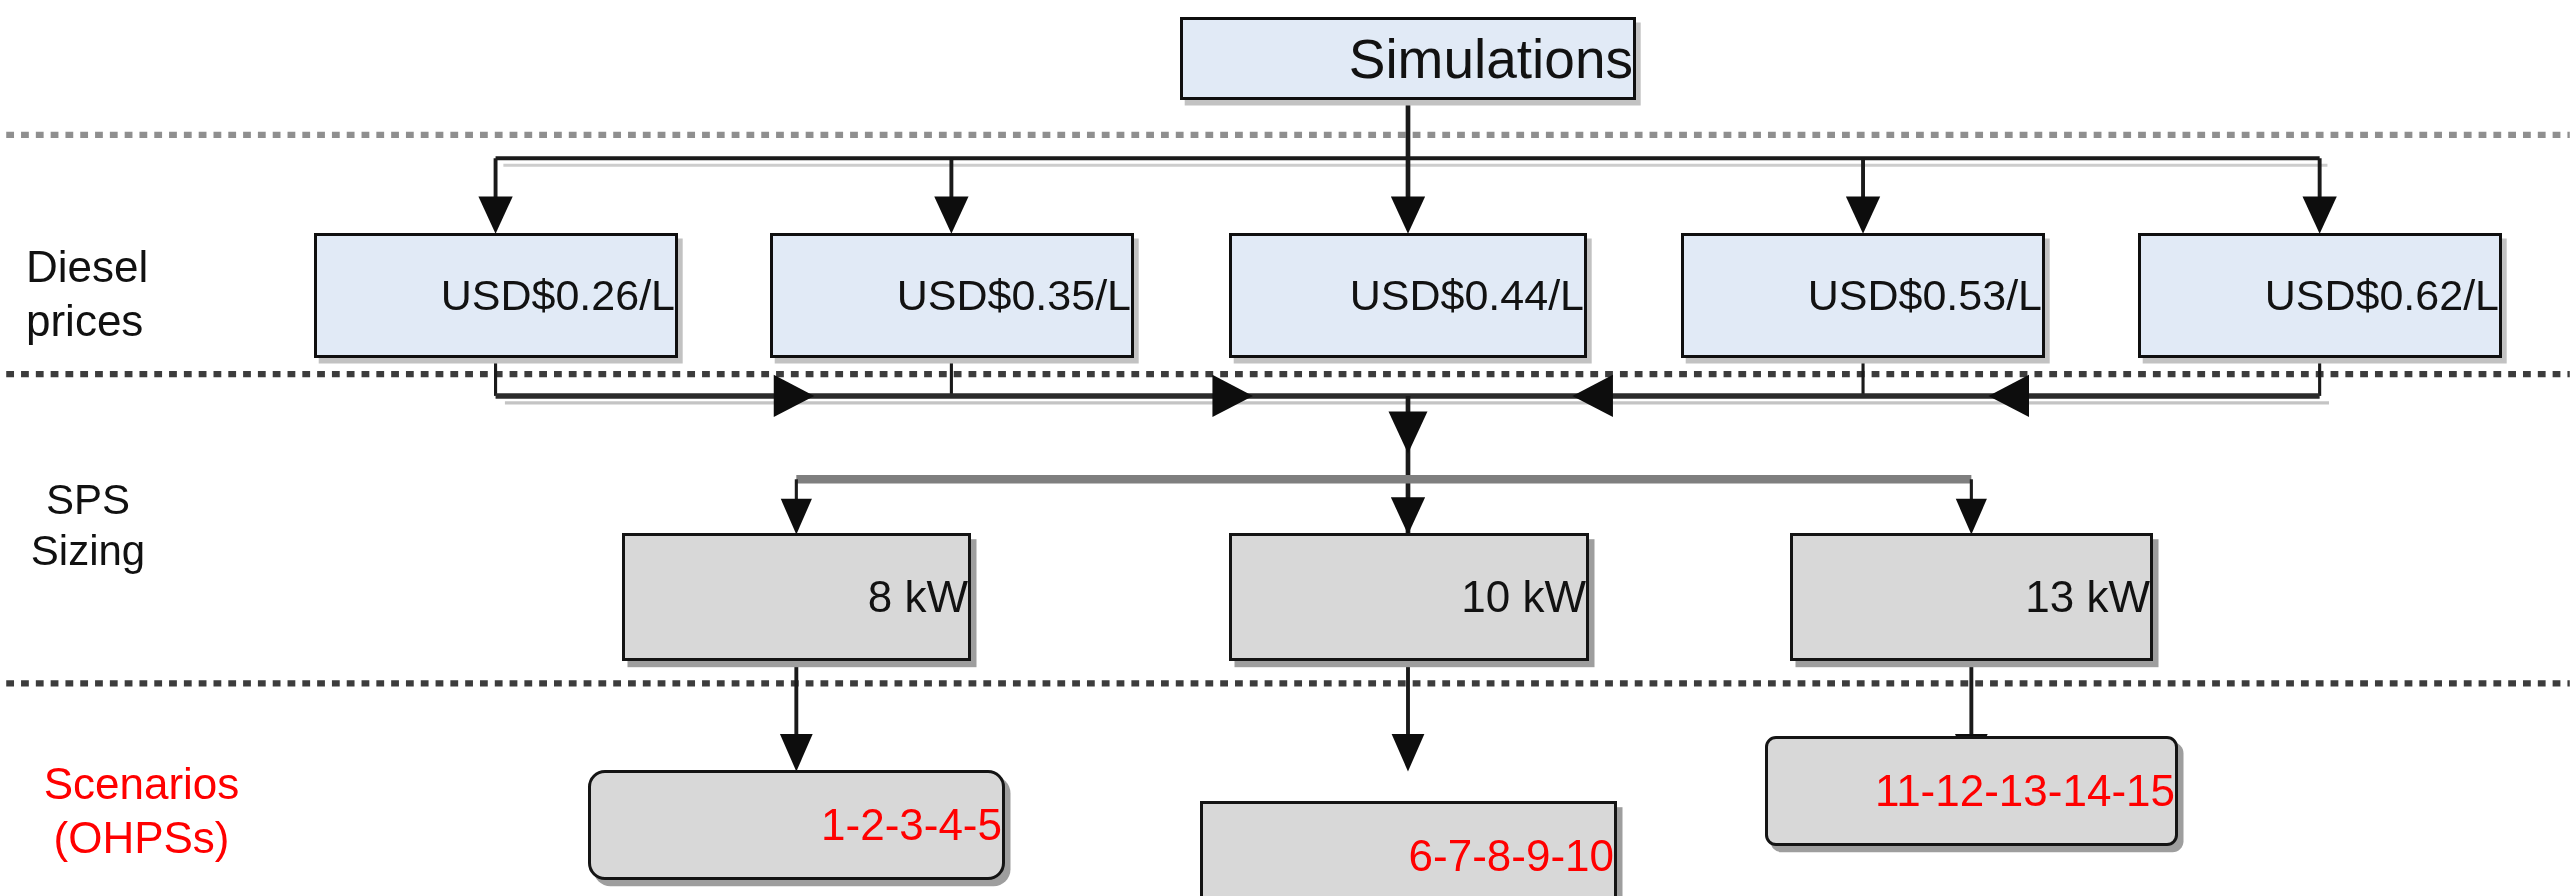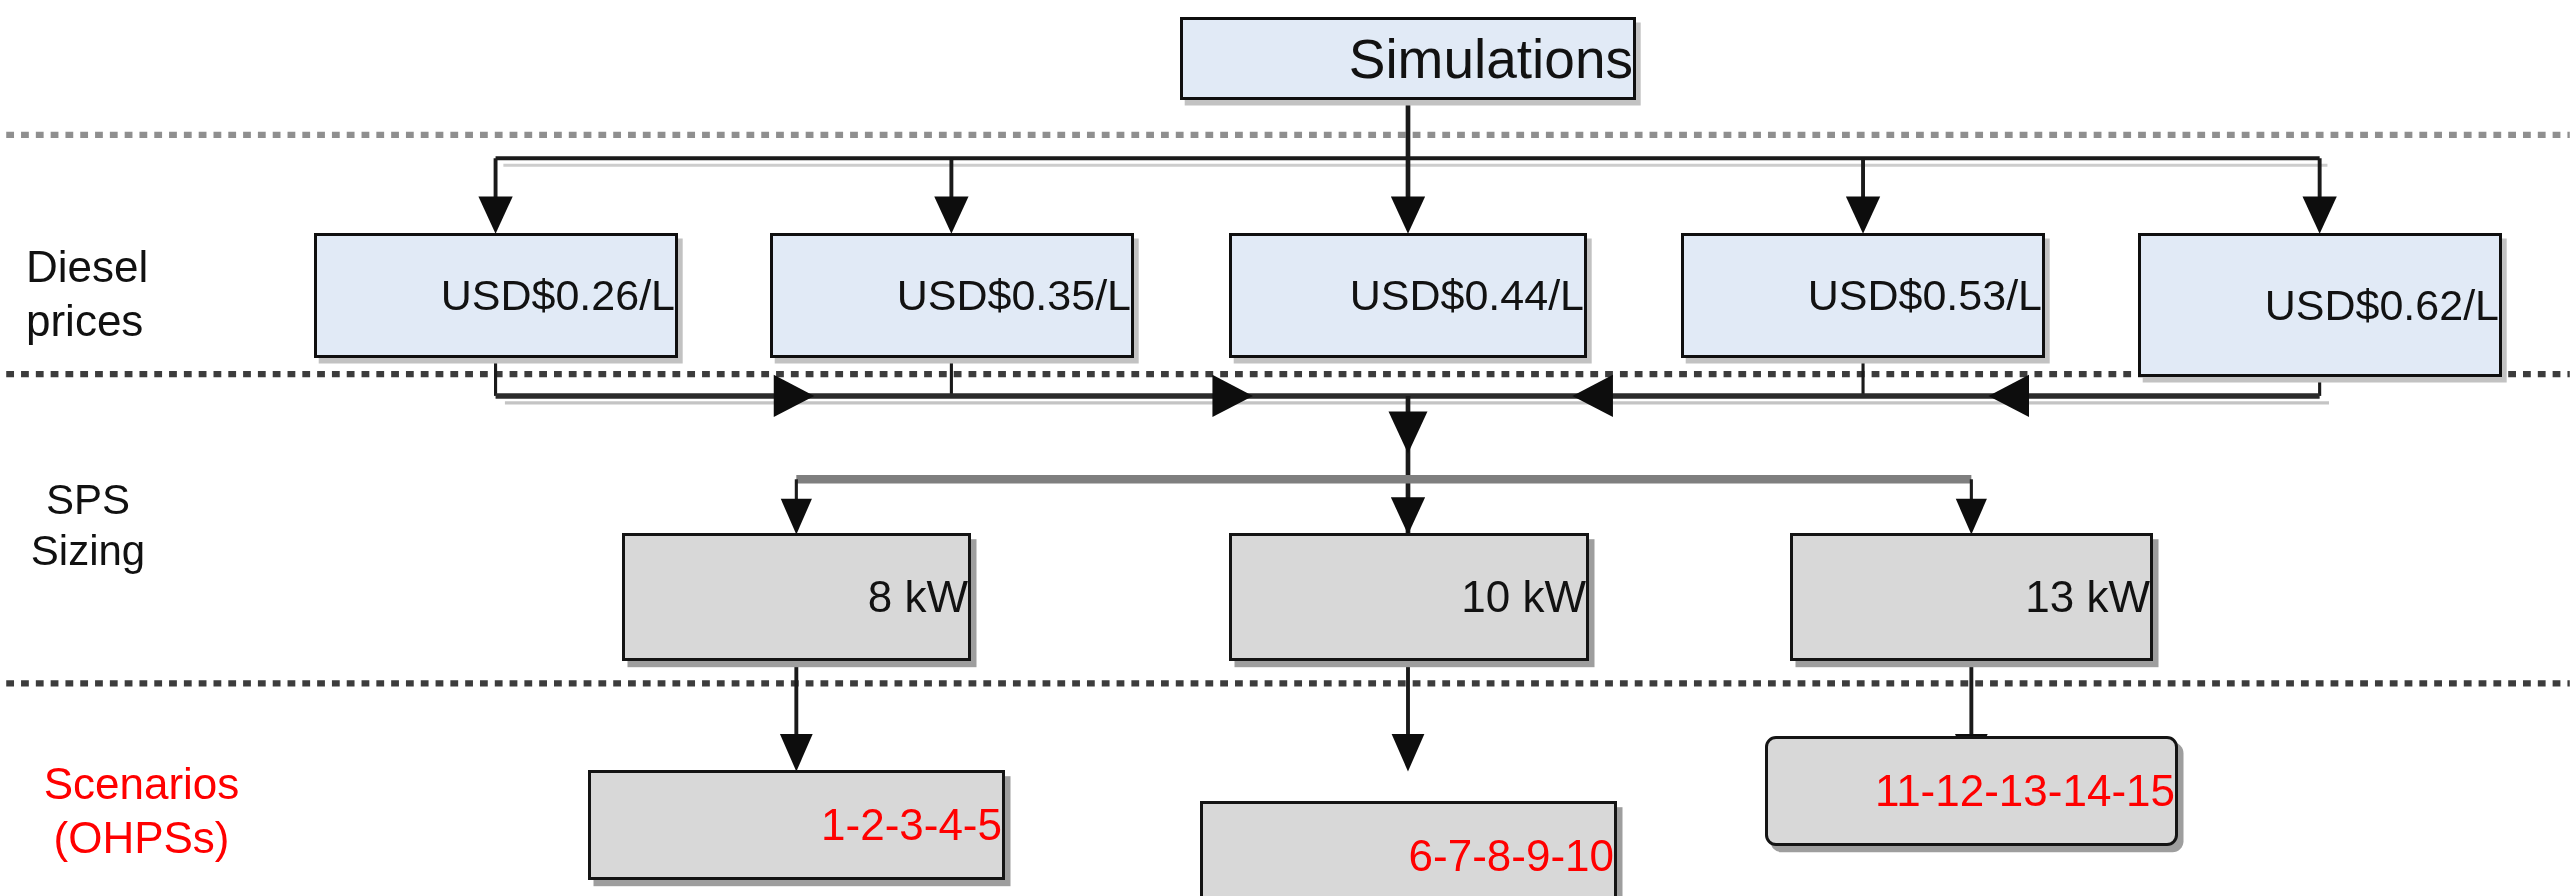--- a/index.html
+++ b/index.html
@@ -99,35 +99,35 @@
   </div>
   <div class="box box-blue diesel-box" style="left:770px;top:233px;width:364px;height:125px;">
     <span>USD$0.35/L</span>
   </div>
   <div class="box box-blue diesel-box" style="left:1229px;top:233px;width:358px;height:125px;">
     <span>USD$0.44/L</span>
   </div>
   <div class="box box-blue diesel-box" style="left:1681px;top:233px;width:364px;height:125px;">
     <span>USD$0.53/L</span>
   </div>
-  <div class="box box-blue diesel-box" style="left:2138px;top:233px;width:364px;height:144px;">
+  <div class="box box-blue diesel-box" style="left:2138px;top:233px;width:364px;height:125px;">
     <span>USD$0.62/L</span>
   </div>
 
   <div class="box box-gray sps-box" style="left:622px;top:533px;width:349px;height:128px;padding-left:24px;">
     <span>8 kW</span>
   </div>
   <div class="box box-gray sps-box" style="left:1229px;top:533px;width:360px;height:128px;">
     <span>10 kW</span>
   </div>
   <div class="box box-gray sps-box" style="left:1790px;top:533px;width:363px;height:128px;">
     <span>13 kW</span>
   </div>
 
-  <div class="box box-gray scen-box" style="left:588px;top:770px;width:417px;height:110px;">
+  <div class="box box-gray scen-box" style="left:588px;top:770px;width:417px;height:110px;border-radius:17px;">
     <span>1-2-3-4-5</span>
   </div>
   <div class="box box-gray scen-box" style="left:1200px;top:770px;width:417px;height:110px;margin-top:31px;">
     <span>6-7-8-9-10</span>
   </div>
   <div class="box box-gray scen-box" style="left:1765px;top:736px;width:413px;height:110px;border-radius:11px;">
     <span>11-12-13-14-15</span>
   </div>
 
 </div>

